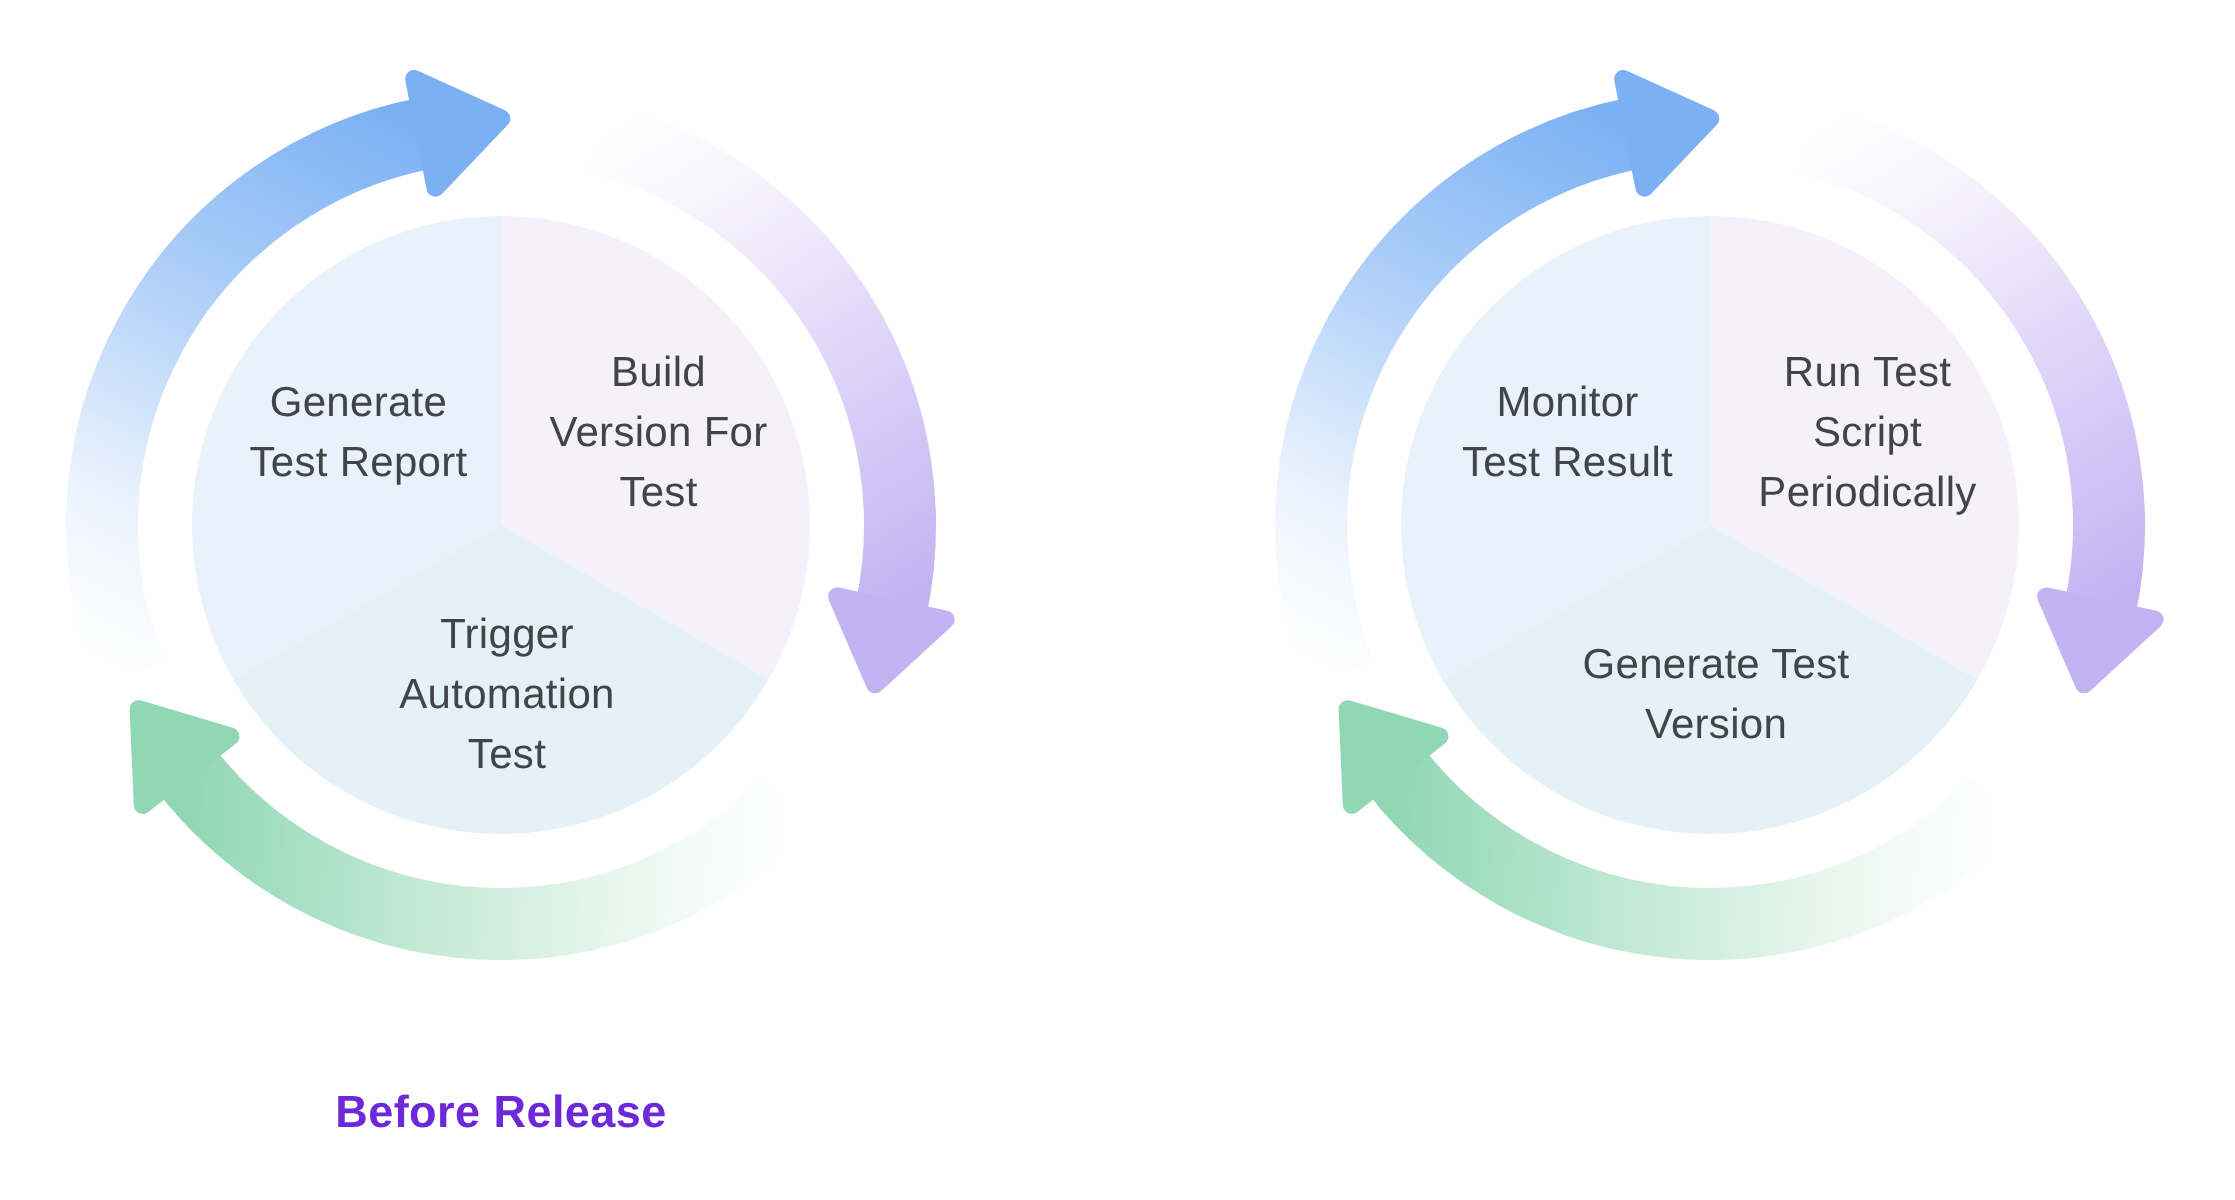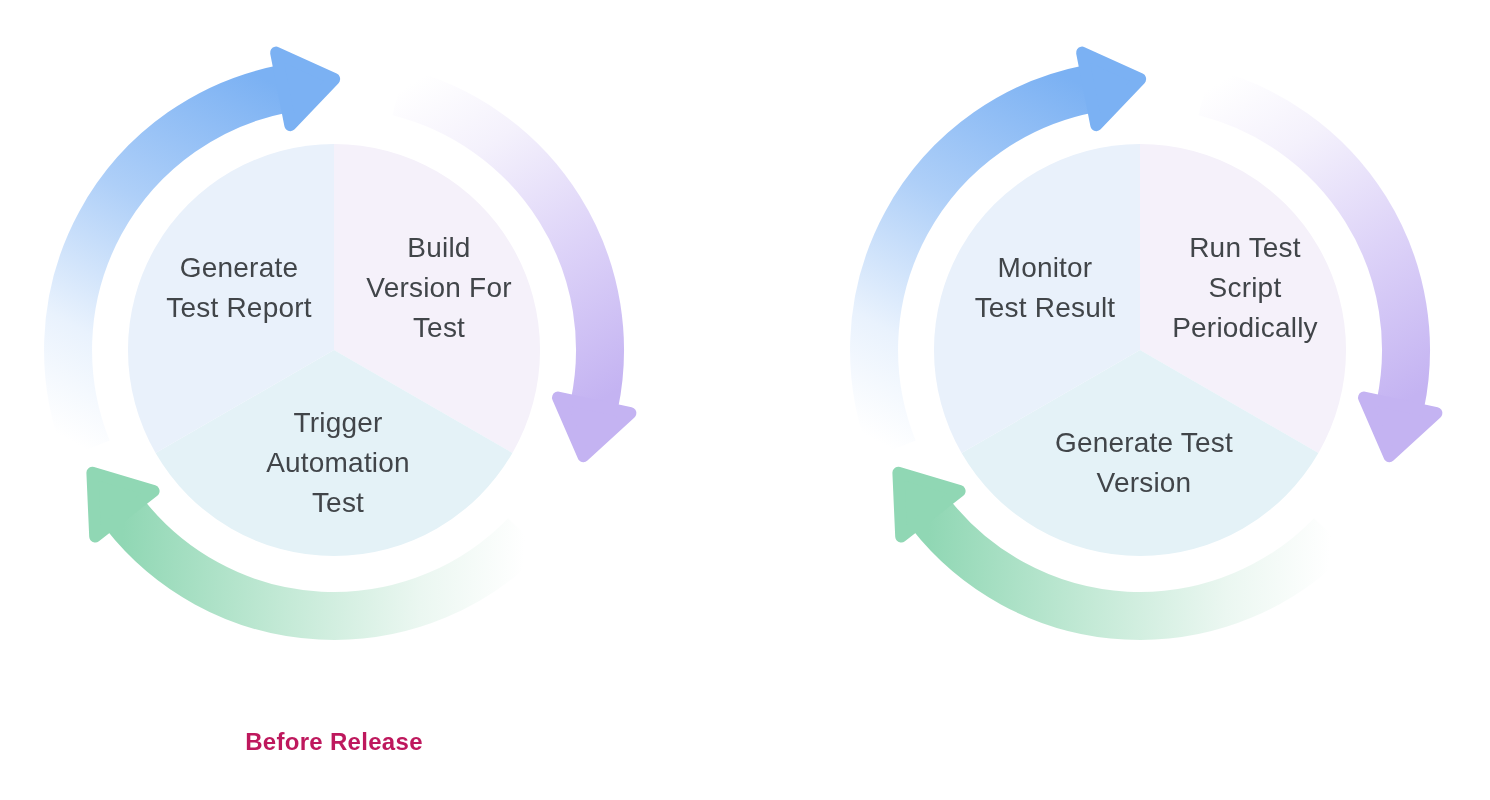--- a/index.html
+++ b/index.html
@@ -33,23 +33,23 @@
     white-space: pre-line;
     letter-spacing: 0.2px;
   }
   .label-left   { left: 245px; top: 278px; }
   .label-right  { left: 445px; top: 278px; text-align: center; }
   .label-bottom { left: 344px; top: 453px; }
   .diagram-title {
     position: absolute;
     left: 340px; top: 732px;
     transform: translate(-50%, -50%);
-    font-size: 24px;
+    font-size: 30px;
     font-weight: 700;
-    color: #be185d;
+    color: #6d28d9;
     white-space: nowrap;
     letter-spacing: 0.3px;
   }
 </style>
 </head>
 <body>
 
 <div class="canvas">
 
   <div class="diagram d0">

